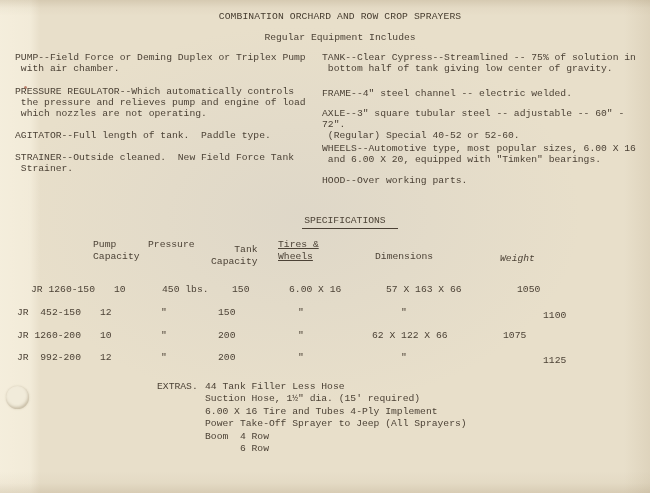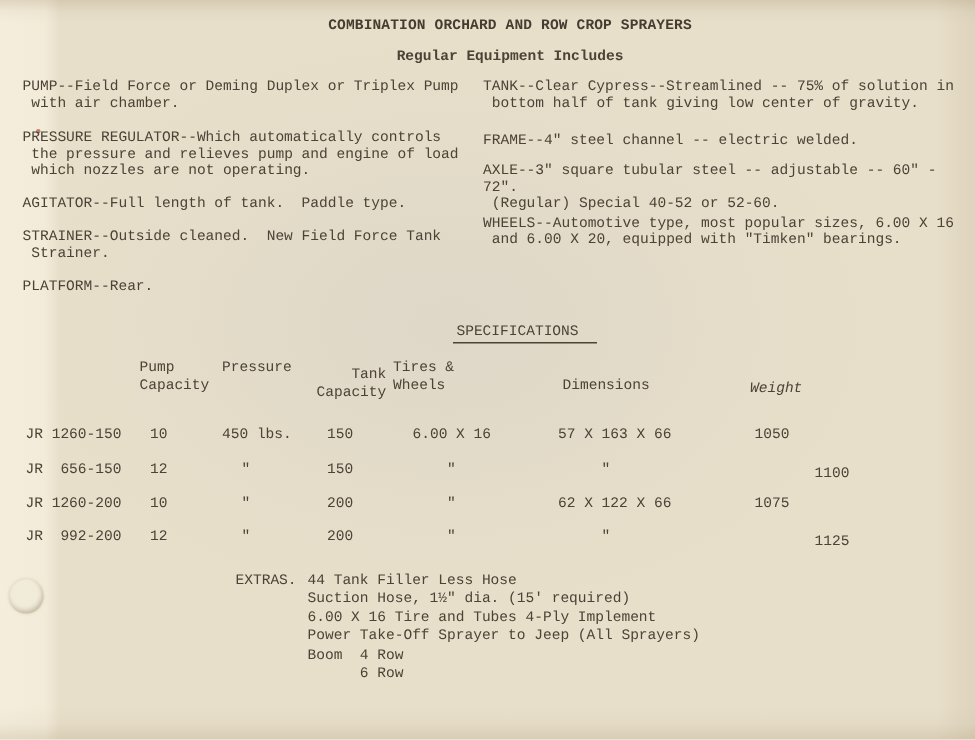--- a/index.html
+++ b/index.html
@@ -24,38 +24,38 @@
     font-size:9.7px;line-height:11px;
   }
   .pre{white-space:pre-wrap;}
   .abs{position:absolute;}
   .hole{
     position:absolute;left:6px;top:386px;width:23px;height:23px;border-radius:50%;
     background:#f1ebda;
     box-shadow: inset -1px -2px 3px rgba(125,105,72,0.35), 0 0 2px rgba(125,105,72,0.25);
   }
   .speck{position:absolute;left:24px;top:86px;width:3px;height:3px;border-radius:50%;background:#a2543f;opacity:.7;}
-  .title-wrap{position:absolute;left:30px;right:0;top:11px;text-align:center;font-weight:bold;}
+  .title-wrap{position:absolute;left:30px;right:0;top:11px;text-align:center;}
   .title{letter-spacing:0.1px;color:#463c2f;}
   .subtitle{margin-top:10px;}
   .col-left{left:15px;width:312px;}
   .col-right{left:322px;width:324px;}
   .spec-head-wrap{position:absolute;left:50px;right:0;top:215px;text-align:center;}
   .spec-head{display:inline-block;border-bottom:1px solid var(--ink);padding:0 12px 2px 2px;}
   
   .c-model{left:17px;}  .c-pump{left:100px;text-align:center;}
   .c-press{left:148px;} .c-press-d{left:161px;}
   .c-tank{left:218px;}  .c-tires{left:275px;} .c-tires-d{left:298px;}
   .c-dim{left:372px;}   .c-dim-d{left:401px;}
   .c-wt{left:503px;}
-  .r1{top:284px;} .r2{top:307px;} .r3{top:330px;} .r4{top:352px;}
+  .r1{top:284px;margin-left:14px;} .r2{top:307px;} .r3{top:330px;} .r4{top:352px;}
   .drop2{margin-top:3px;margin-left:40px;}
   
   .h-pump{left:93px;top:239px;}  .h-press{left:148px;top:239px;}
-  .h-tank{left:211px;top:244px;text-align:right;} .h-tires{left:262px;top:239px;}
+  .h-tank{left:211px;top:244px;text-align:right;} .h-tires{left:278px;top:239px;text-decoration:underline;}
   .h-dim{left:375px;top:251px;}  .h-wt{left:500px;top:253px;font-style:italic;}
   .hdr{line-height:12px;}
   .extras-label{left:157px;top:381px;}
   .extras-items{left:205px;top:381px;line-height:12.4px;}
 </style>
 </head>
 <body>
 
 <div class="page">
 
@@ -68,29 +68,29 @@
   </div>
 
   <div class="abs pre col-left" style="top:52px">PUMP--Field Force or Deming Duplex or Triplex Pump
  with air chamber.</div>
   <div class="abs pre col-left" style="top:86px">PRESSURE REGULATOR--Which automatically controls
  the pressure and relieves pump and engine of load
  which nozzles are not operating.</div>
   <div class="abs pre col-left" style="top:130px">AGITATOR--Full length of tank.  Paddle type.</div>
   <div class="abs pre col-left" style="top:152px">STRAINER--Outside cleaned.  New Field Force Tank
  Strainer.</div>
-  <div class="abs pre col-left" style="top:185px">PLATFORM--Rear.</div>
 
   <div class="abs pre col-right" style="top:52px">TANK--Clear Cypress--Streamlined -- 75% of solution in
  bottom half of tank giving low center of gravity.</div>
   <div class="abs pre col-right" style="top:88px">FRAME--4" steel channel -- electric welded.</div>
   <div class="abs pre col-right" style="top:108px">AXLE--3" square tubular steel -- adjustable -- 60" - 72".
  (Regular) Special 40-52 or 52-60.</div>
   <div class="abs pre col-right" style="top:143px">WHEELS--Automotive type, most popular sizes, 6.00 X 16
  and 6.00 X 20, equipped with "Timken" bearings.</div>
+  <div class="abs pre col-right" style="top:175px">HOOD--Over working parts.</div>
 
   <div class="spec-head-wrap">
     <span class="spec-head">SPECIFICATIONS</span>
   </div>
 
   <div class="abs pre hdr h-pump">Pump
 Capacity</div>
   <div class="abs pre hdr h-press">Pressure</div>
   <div class="abs pre hdr h-tank">Tank
 Capacity</div>
@@ -103,21 +103,21 @@
     <span class="abs pre r1 c-model">JR 1260-150</span>
     <span class="abs pre r1 c-pump">10</span>
     <span class="abs pre r1 c-press">450 lbs.</span>
     <span class="abs pre r1 c-tank">150</span>
     <span class="abs pre r1 c-tires">6.00 X 16</span>
     <span class="abs pre r1 c-dim">57 X 163 X 66</span>
     <span class="abs pre r1 c-wt">1050</span>
   </div>
 
   <div>
-    <span class="abs pre r2 c-model">JR  656-150</span>
+    <span class="abs pre r2 c-model">JR  452-150</span>
     <span class="abs pre r2 c-pump">12</span>
     <span class="abs pre r2 c-press-d">"</span>
     <span class="abs pre r2 c-tank">150</span>
     <span class="abs pre r2 c-tires-d">"</span>
     <span class="abs pre r2 c-dim-d">"</span>
     <span class="abs pre r2 c-wt drop2">1100</span>
   </div>
 
   <div>
     <span class="abs pre r3 c-model">JR 1260-200</span>

